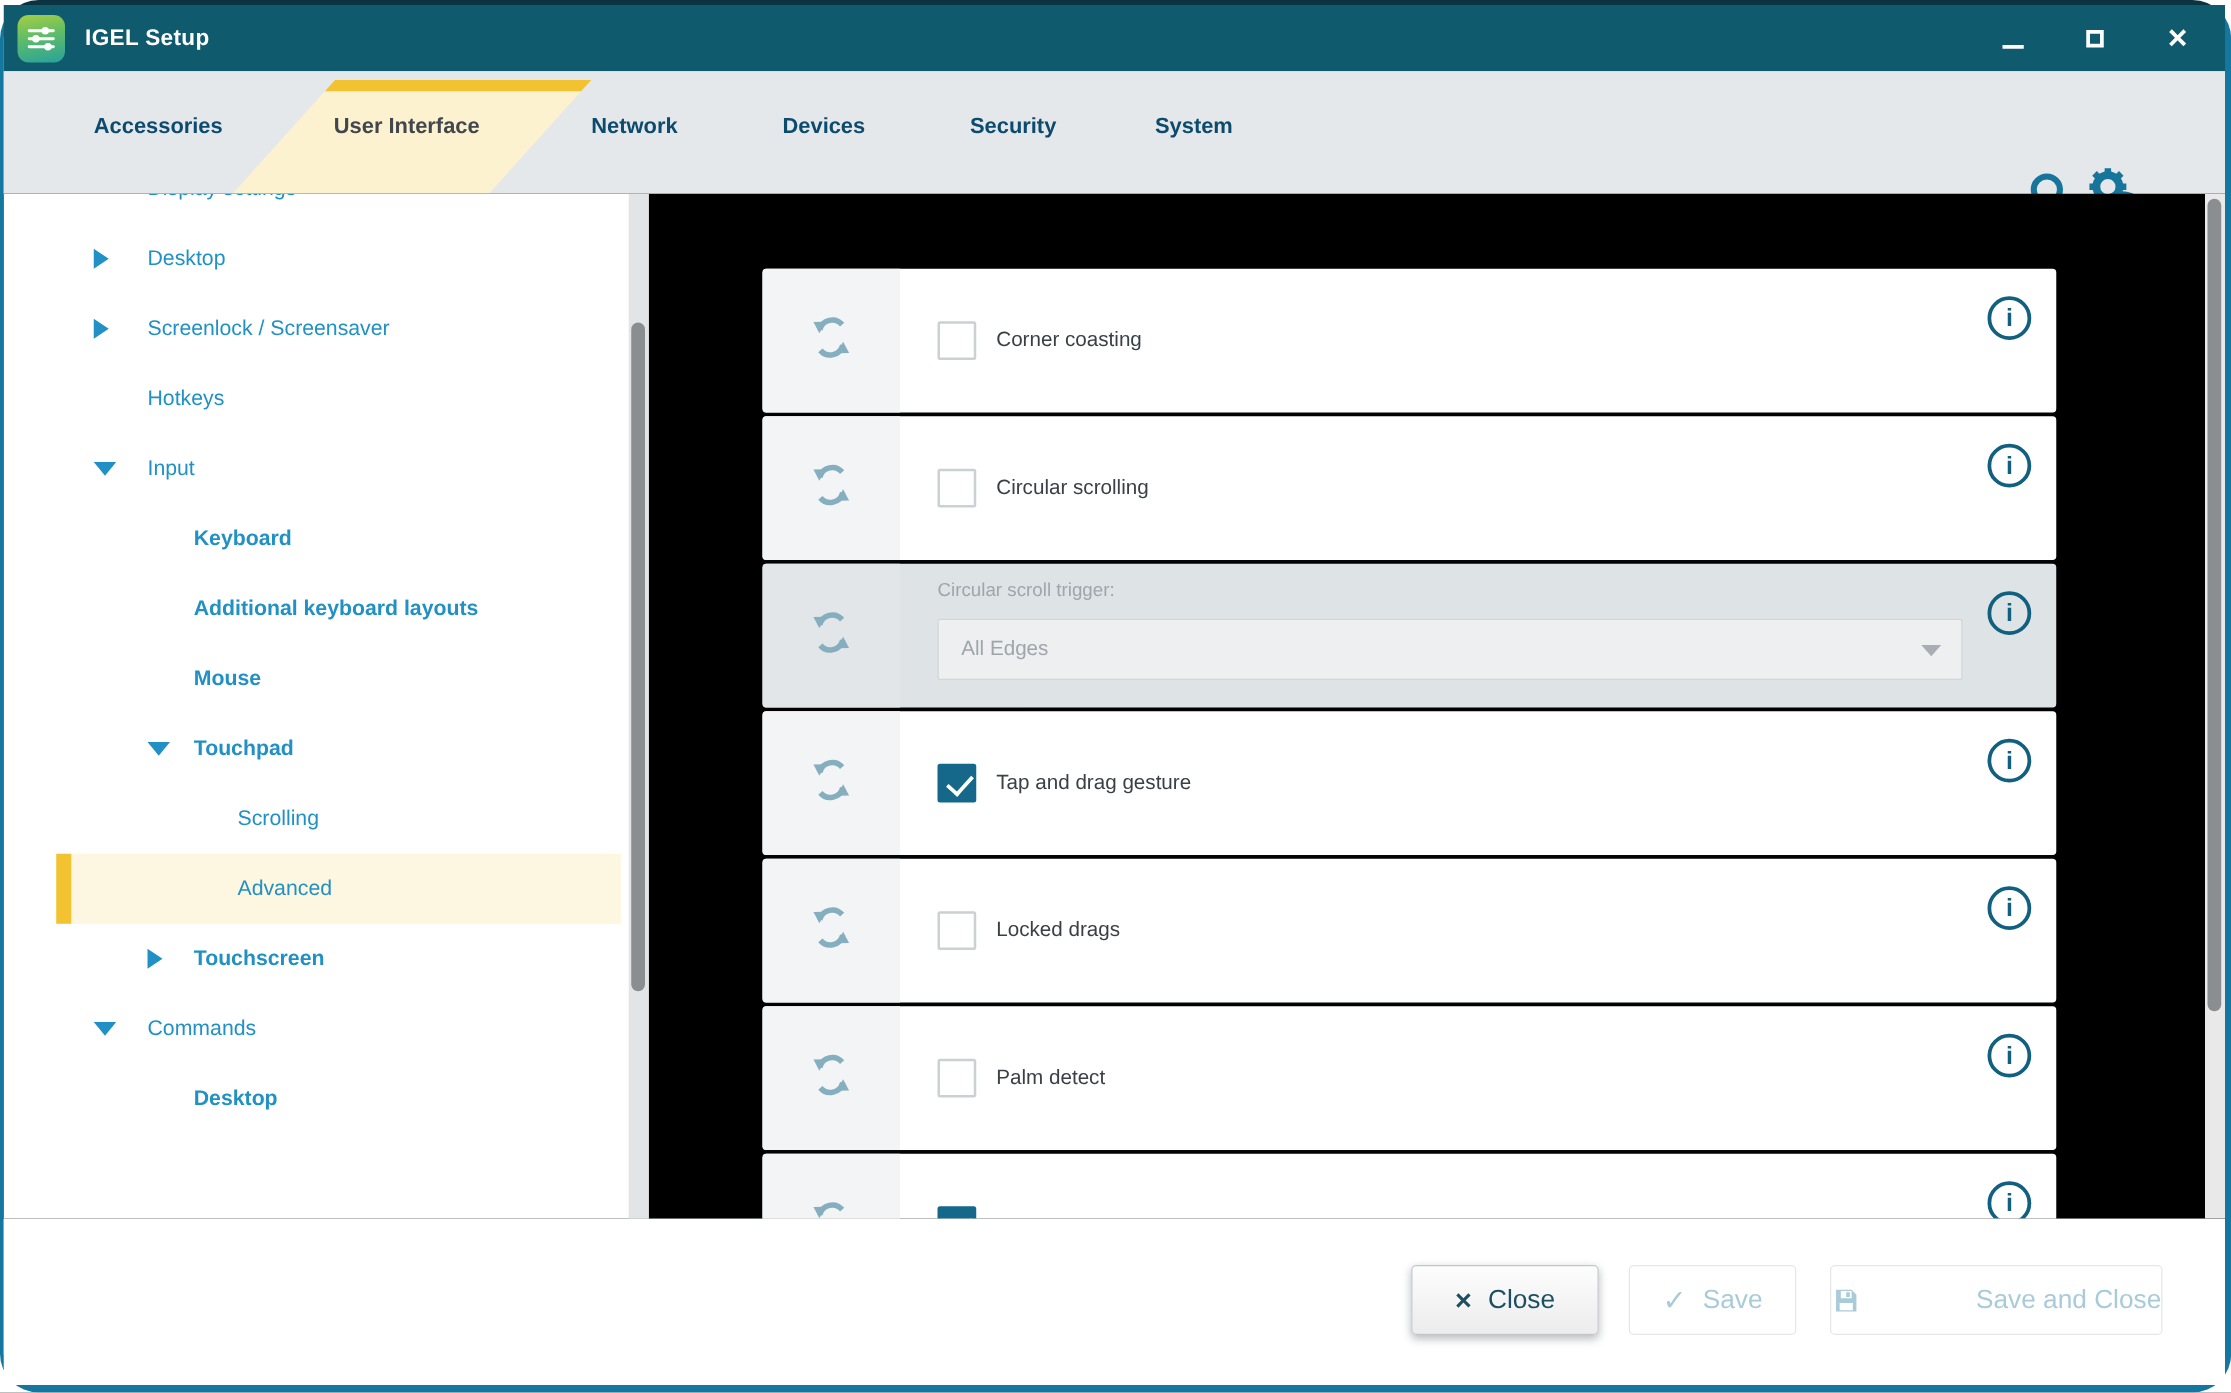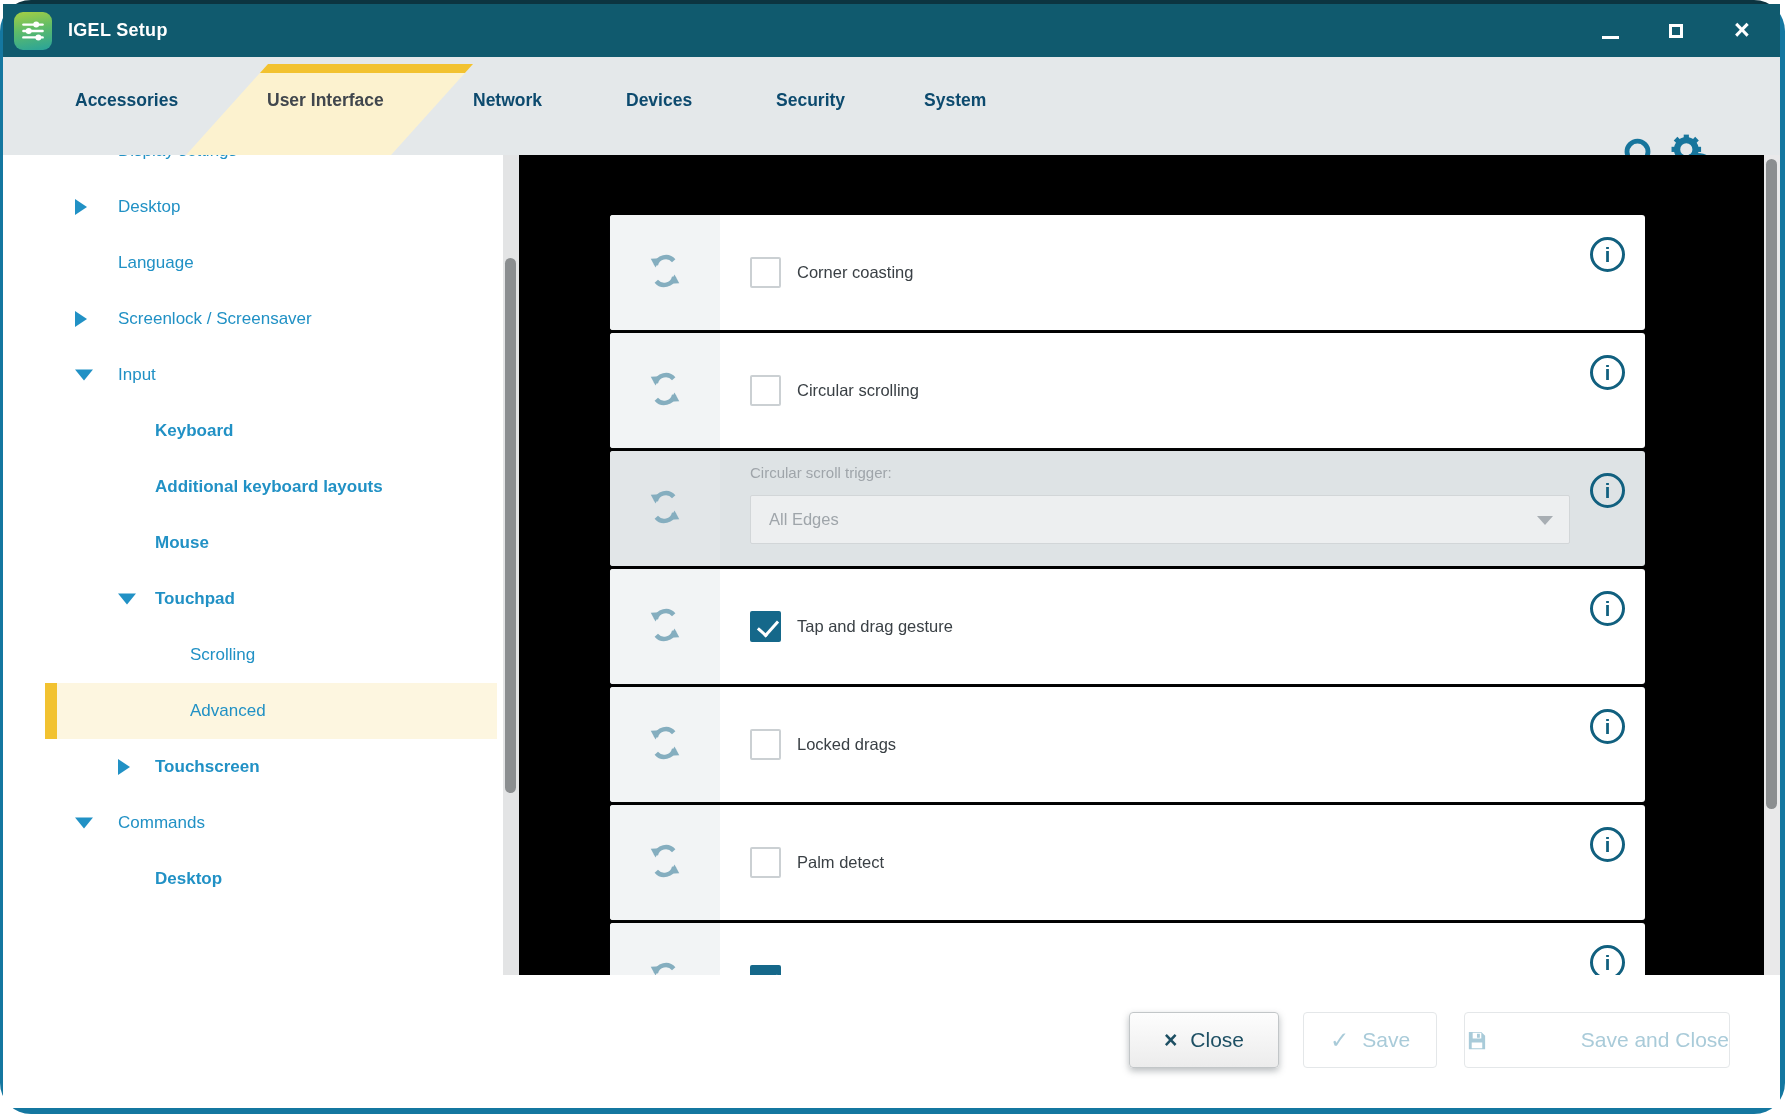--- a/index.html
+++ b/index.html
@@ -191,26 +191,26 @@
       <div class="tree" id="tree">
           <div class="tree-row lv0">
 
     <span class="tree-label">Display settings</span>
   </div>
           <div class="tree-row lv0">
     <span class="arrow collapsed"></span>
     <span class="tree-label">Desktop</span>
   </div>
           <div class="tree-row lv0">
-
-    <span class="tree-label">Language</span>
-  </div>
-          <div class="tree-row lv0">
     <span class="arrow collapsed"></span>
     <span class="tree-label">Screenlock / Screensaver</span>
+  </div>
+          <div class="tree-row lv0">
+
+    <span class="tree-label">Hotkeys</span>
   </div>
           <div class="tree-row lv0">
     <span class="arrow expanded"></span>
     <span class="tree-label">Input</span>
   </div>
           <div class="tree-row lv1">
 
     <span class="tree-label">Keyboard</span>
   </div>
           <div class="tree-row lv1">

